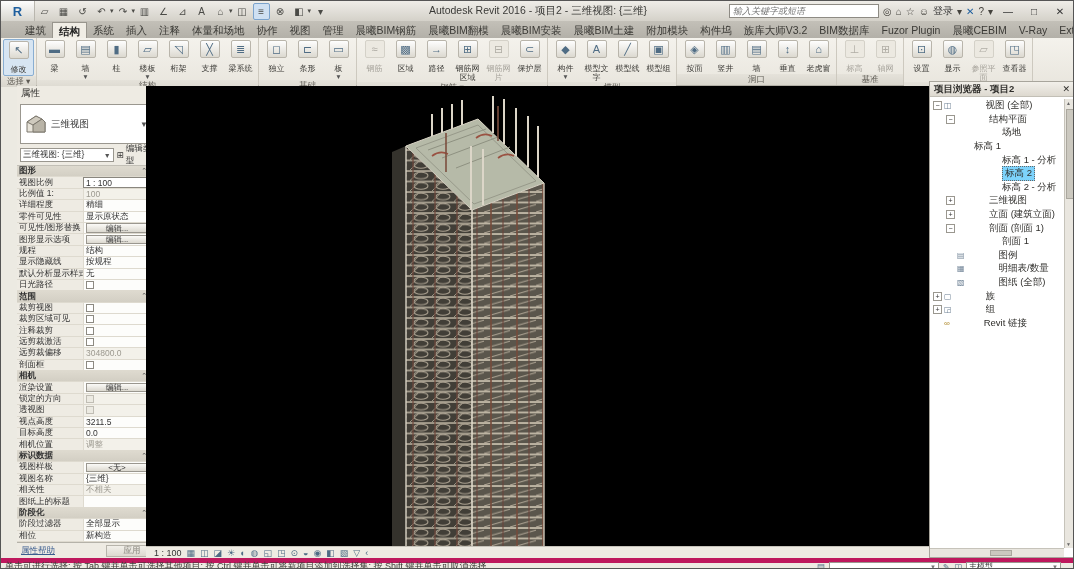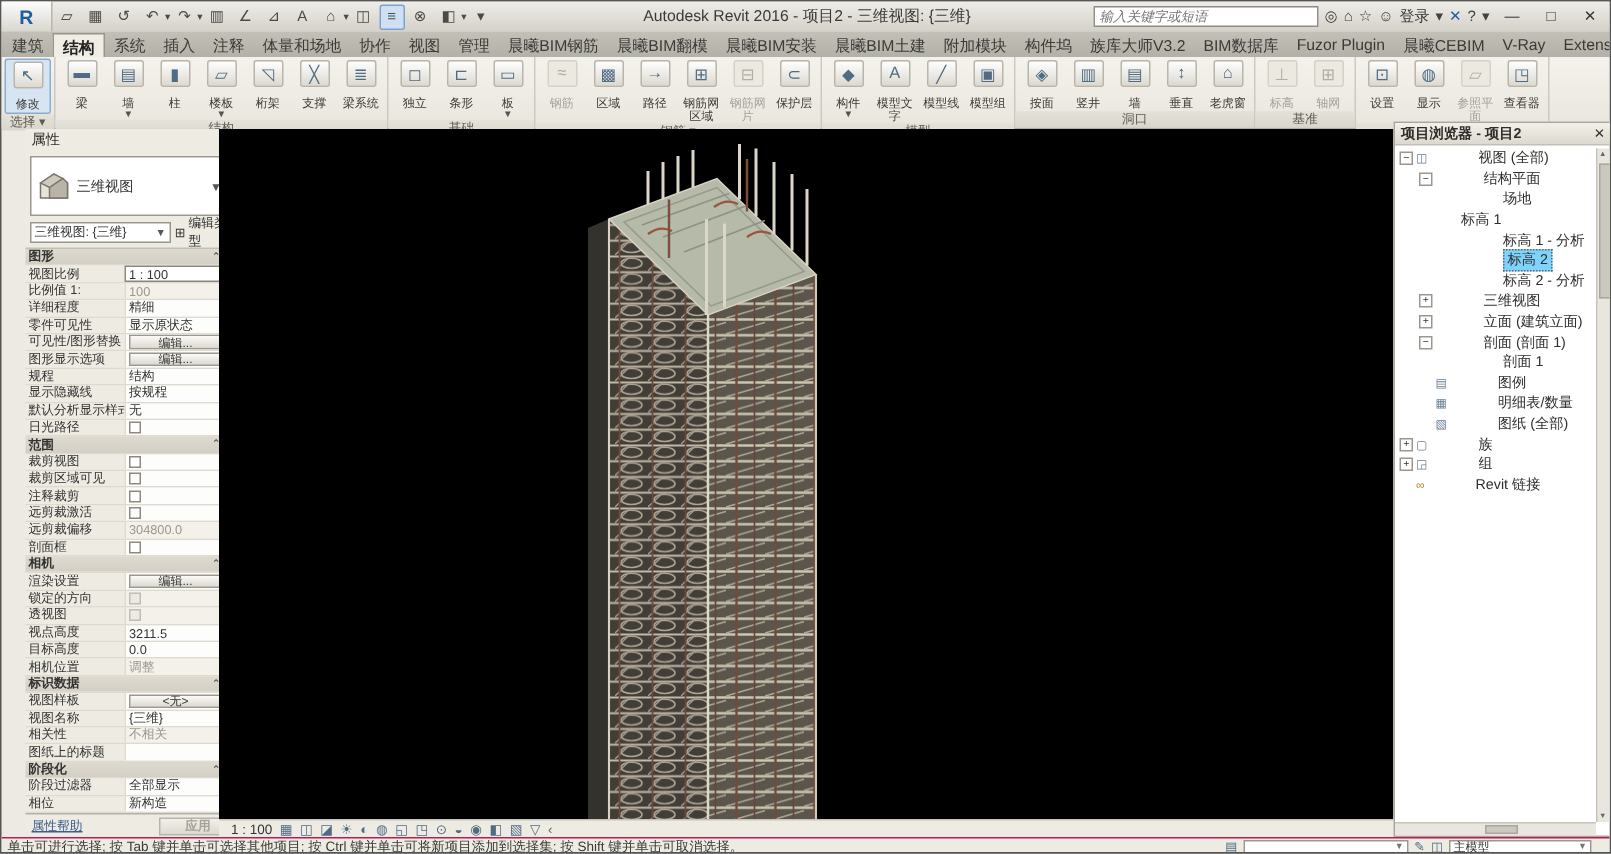--- a/index.html
+++ b/index.html
@@ -17,21 +17,21 @@
   .qat-arrow{font-size:7px;color:#4a4a46;margin-left:-1px;}
   #title-text{position:absolute;left:0;right:0;text-align:center;pointer-events:none;color:#3a3a37;}
   #titlebar-right{margin-left:auto;display:flex;align-items:center;gap:4px;padding-right:4px;z-index:2;}
   #search-box{width:150px;height:14px;font-size:9px;border:1px solid #8e8b84;background:#fff;color:#8a877f;
     padding:0 3px;font-style:italic;}
   .tb-ico{font-size:10px;color:#44423d;}
   #signin{font-size:10px;color:#333;}
   .winctl{width:22px;height:16px;display:flex;align-items:center;justify-content:center;font-size:10px;color:#333;}
   
   #tabstrip{position:absolute;left:0;top:20px;width:1074px;height:17px;background:linear-gradient(#c3c0b8,#b3b0a8);
-    display:flex;align-items:flex-end;padding-left:1px;}
+    display:flex;align-items:flex-end;padding-left:18px;}
   .tab{font-size:10.5px;color:#3b3a36;padding:2px 6px 2px 6px;white-space:nowrap;height:16px;}
   .tab.active{background:#f0ede5;border:1px solid #98958d;border-bottom:none;color:#222;font-weight:bold;}
   
   #ribbon{position:absolute;left:0;top:37px;width:1074px;height:48px;background:linear-gradient(#f4f2ec,#e9e6de);
     border-bottom:1px solid #b2afa6;display:flex;}
   .rgroup{display:flex;flex-direction:column;border-right:1px solid #cdc9bf;height:100%;}
   .rbtns{flex:1;display:flex;align-items:flex-start;padding:1px 2px 0 2px;}
   .rbtn{width:31px;display:flex;flex-direction:column;align-items:center;padding-top:1px;}
   .rbtn .ricon{width:20px;height:18px;border:1px solid #b9b5ab;border-radius:2px;
     background:linear-gradient(#fefefe,#dcd9d0);display:flex;align-items:center;justify-content:center;
@@ -97,21 +97,21 @@
     display:flex;align-items:center;justify-content:center;margin-right:2px;color:#333;flex:0 0 auto;}
   .texp.none{border:none;background:transparent;}
   .tico{font-size:8px;color:#6b7f93;margin-right:2px;flex:0 0 auto;}
   .tlabel{overflow:hidden;margin-left:32px;}
   .tlabel.selected{border:1px dotted #666;background:#7dd3fc;padding:0 2px;}
   #browser-vscroll{position:absolute;right:0;top:17px;width:10px;bottom:9px;background:#e9e6df;border-left:1px solid #c6c3ba;}
   #browser-vscroll .sthumb{position:absolute;left:1px;top:10px;width:8px;height:90px;background:#cbc8bf;border:1px solid #aaa79e;}
   #browser-hscroll{position:absolute;left:0;bottom:0;height:9px;right:10px;background:#e9e6df;border-top:1px solid #c6c3ba;}
   #browser-hscroll .hthumb{position:absolute;left:60px;top:1px;width:22px;height:6px;background:#cbc8bf;border:1px solid #aaa79e;}
   
-  #statusbar{position:absolute;left:0;top:557px;width:1074px;height:12px;background:#eeebe3;border-top:1px solid #be185d;
+  #statusbar{position:absolute;left:0;top:557px;width:1074px;height:12px;background:#eeebe3;border-top:5px solid #be185d;
     display:flex;align-items:center;font-size:9px;color:#3a3935;padding-left:4px;gap:36px;}
   #status-right{margin-left:auto;display:flex;align-items:center;gap:4px;padding-right:14px;}
   .scombo{height:10px;background:#fff;border:1px solid #9a978f;font-size:8px;display:flex;align-items:center;
     padding:0 2px;color:#333;}
   .scombo .arr{margin-left:auto;font-size:6px;color:#777;}
   .st-ico{font-size:8.5px;color:#4f6c84;}
   
   #watermark{position:absolute;left:845px;top:500px;width:225px;height:52px;z-index:50;display:flex;align-items:center;
     pointer-events:none;}
   #wm-text{font-size:27px;color:#ffffff;letter-spacing:1px;text-shadow:0 0 2px rgba(0,0,0,.35);font-weight:bold;

